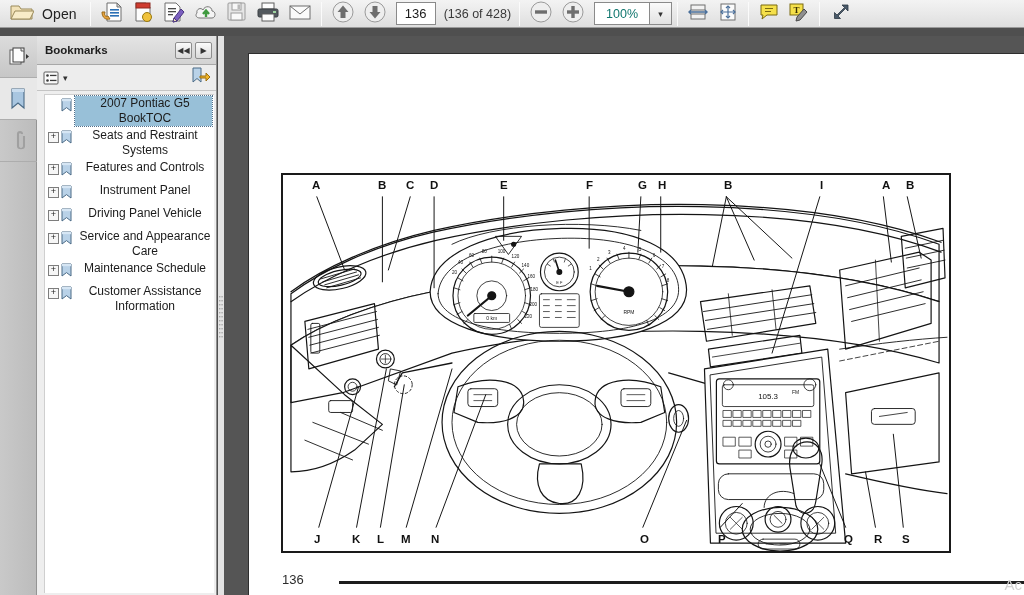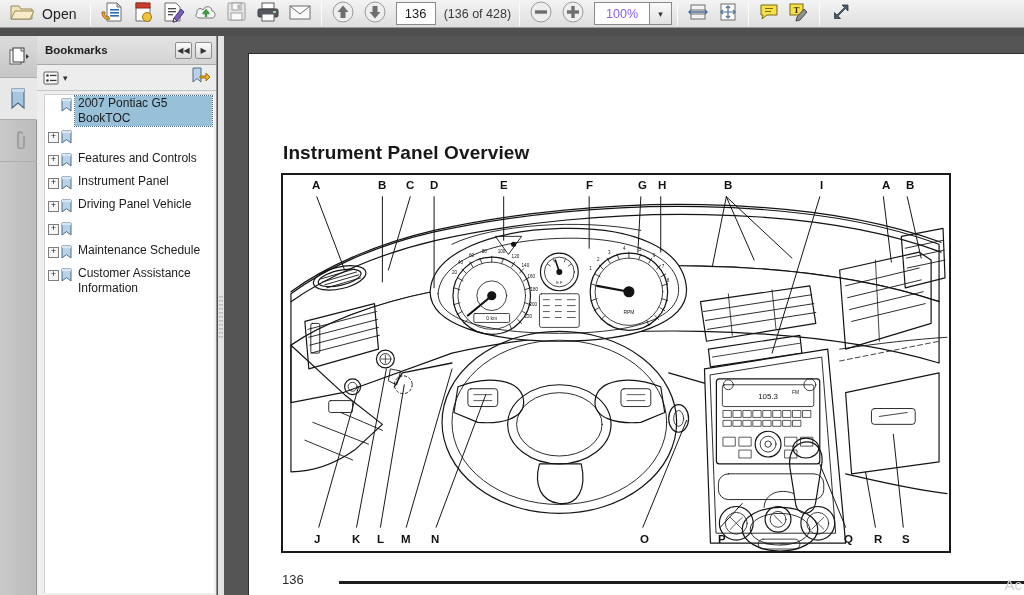--- a/index.html
+++ b/index.html
@@ -38,21 +38,21 @@
     width: 40px; height: 23px;
     border: 1px solid #8a8a8a; background: #fff;
     font-size: 13px; text-align: center; color: #1b1b1b;
     font-family: "Liberation Sans", sans-serif;
     margin: 0 5px; padding: 0;
   }
   .pg-count { font-size: 12.5px; color: #3a3a3a; margin-left: 3px; margin-right: 3px; }
   .zoom-box {
     width: 56px; height: 23px; border: 1px solid #8a8a8a; background: #fff;
     display: flex; align-items: center; justify-content: center;
-    font-size: 12.5px; color: #8b5cf6; margin-left: 5px;
+    font-size: 12.5px; color: #0f766e; margin-left: 5px;
   }
   .zoom-drop {
     width: 22px; height: 23px; border: 1px solid #8a8a8a; border-left: none;
     background: linear-gradient(to bottom,#fafafa,#e2e2e2);
     display: flex; align-items: center; justify-content: center;
   }
 
   
   #workspace {
     position: absolute; left: 0; top: 36px;
@@ -114,21 +114,21 @@
   .bm-toggle {
     width: 11px; height: 11px; margin-top: 4px; margin-right: 1px;
     border: 1px solid #7d7d7d; background: #f6f6f6;
     font-size: 9px; line-height: 9px; text-align: center;
     color: #222; flex-shrink: 0; font-family: "Liberation Mono", monospace;
   }
   .bm-toggle.empty { border: none; background: transparent; }
   .bm-ico { width: 15px; flex-shrink: 0; margin-top: 2px; }
   .bm-label {
     font-size: 12px; color: #1b1b1b; line-height: 15px;
-    padding-left: 3px; flex: 1;
+    padding-left: 3px; flex: 1; text-align: center;
   }
   .bm-item.selected .bm-label {
     background: #98c0d8; outline: 1px dotted #53708a;
   }
   #splitter-grip {
     position: absolute; left: 218px; top: 0;
     width: 6px; height: 559px; background: #e3e3e3;
   }
   #grip-dots {
     position: absolute; left: 1px; top: 260px;
@@ -434,20 +434,21 @@
                 <path d="M2,1 L11,1 L11,3.2 L2,3.2 Z" fill="#d6e6f4" stroke="none"></path>
               </svg></span>
             <span class="bm-label">2007 Pontiac G5 BookTOC</span>
           </div>
           <div class="bm-item">
             <div class="bm-toggle">+</div>
             <span class="bm-ico"><svg width="13" height="15" viewBox="0 0 13 15">
                 <path d="M2,1 L11,1 L11,13 L6.5,9.6 L2,13 Z" fill="#b9d2e8" stroke="#4a6a86" stroke-width="1"></path>
                 <path d="M2,1 L11,1 L11,3.2 L2,3.2 Z" fill="#d6e6f4" stroke="none"></path>
               </svg></span>
+            <span class="bm-label">Seats and Restraint Systems</span>
           </div>
           <div class="bm-item">
             <div class="bm-toggle">+</div>
             <span class="bm-ico"><svg width="13" height="15" viewBox="0 0 13 15">
                 <path d="M2,1 L11,1 L11,13 L6.5,9.6 L2,13 Z" fill="#b9d2e8" stroke="#4a6a86" stroke-width="1"></path>
                 <path d="M2,1 L11,1 L11,3.2 L2,3.2 Z" fill="#d6e6f4" stroke="none"></path>
               </svg></span>
             <span class="bm-label">Features and Controls</span>
           </div>
           <div class="bm-item">
@@ -465,20 +466,21 @@
                 <path d="M2,1 L11,1 L11,3.2 L2,3.2 Z" fill="#d6e6f4" stroke="none"></path>
               </svg></span>
             <span class="bm-label">Driving Panel Vehicle</span>
           </div>
           <div class="bm-item">
             <div class="bm-toggle">+</div>
             <span class="bm-ico"><svg width="13" height="15" viewBox="0 0 13 15">
                 <path d="M2,1 L11,1 L11,13 L6.5,9.6 L2,13 Z" fill="#b9d2e8" stroke="#4a6a86" stroke-width="1"></path>
                 <path d="M2,1 L11,1 L11,3.2 L2,3.2 Z" fill="#d6e6f4" stroke="none"></path>
               </svg></span>
+            <span class="bm-label">Service and Appearance Care</span>
           </div>
           <div class="bm-item">
             <div class="bm-toggle">+</div>
             <span class="bm-ico"><svg width="13" height="15" viewBox="0 0 13 15">
                 <path d="M2,1 L11,1 L11,13 L6.5,9.6 L2,13 Z" fill="#b9d2e8" stroke="#4a6a86" stroke-width="1"></path>
                 <path d="M2,1 L11,1 L11,3.2 L2,3.2 Z" fill="#d6e6f4" stroke="none"></path>
               </svg></span>
             <span class="bm-label">Maintenance Schedule</span>
           </div>
           <div class="bm-item">
@@ -520,21 +522,20 @@
           <rect x="0" y="40" width="1.4" height="1.4"></rect>
             <rect x="2.4" y="40" width="1.4" height="1.4"></rect>
         </g>
       </svg>
     </div>
   </div>
 
   <div id="doc-viewport">
     <div id="page-sheet">
 
-      <div id="page-title">Instrument Panel Overview</div>
 
       <div id="fig-frame" aria-label="Line drawing of a 2007 Pontiac G5 instrument panel with lettered callouts">
         <svg width="100%" height="100%" viewBox="0 0 670 380" preserveAspectRatio="none">
           <g fill="none" stroke="#141414" stroke-width="1.2" stroke-linejoin="round" stroke-linecap="round">
 
             <path d="M8,120 C40,96 90,72 150,58 C230,40 330,30 420,32 C520,34 600,48 660,70 L660,128
                      C600,108 520,94 420,92 C330,90 230,100 150,118 C90,130 40,150 8,172 Z" fill="#fff"></path>
             <path d="M8,172 C40,150 90,130 150,118 C230,100 330,90 420,92 C520,94 600,108 660,128
                      L660,190 C600,172 520,160 420,158 C330,156 240,164 170,180 L60,220 L8,230 Z" fill="#fff"></path>
 

